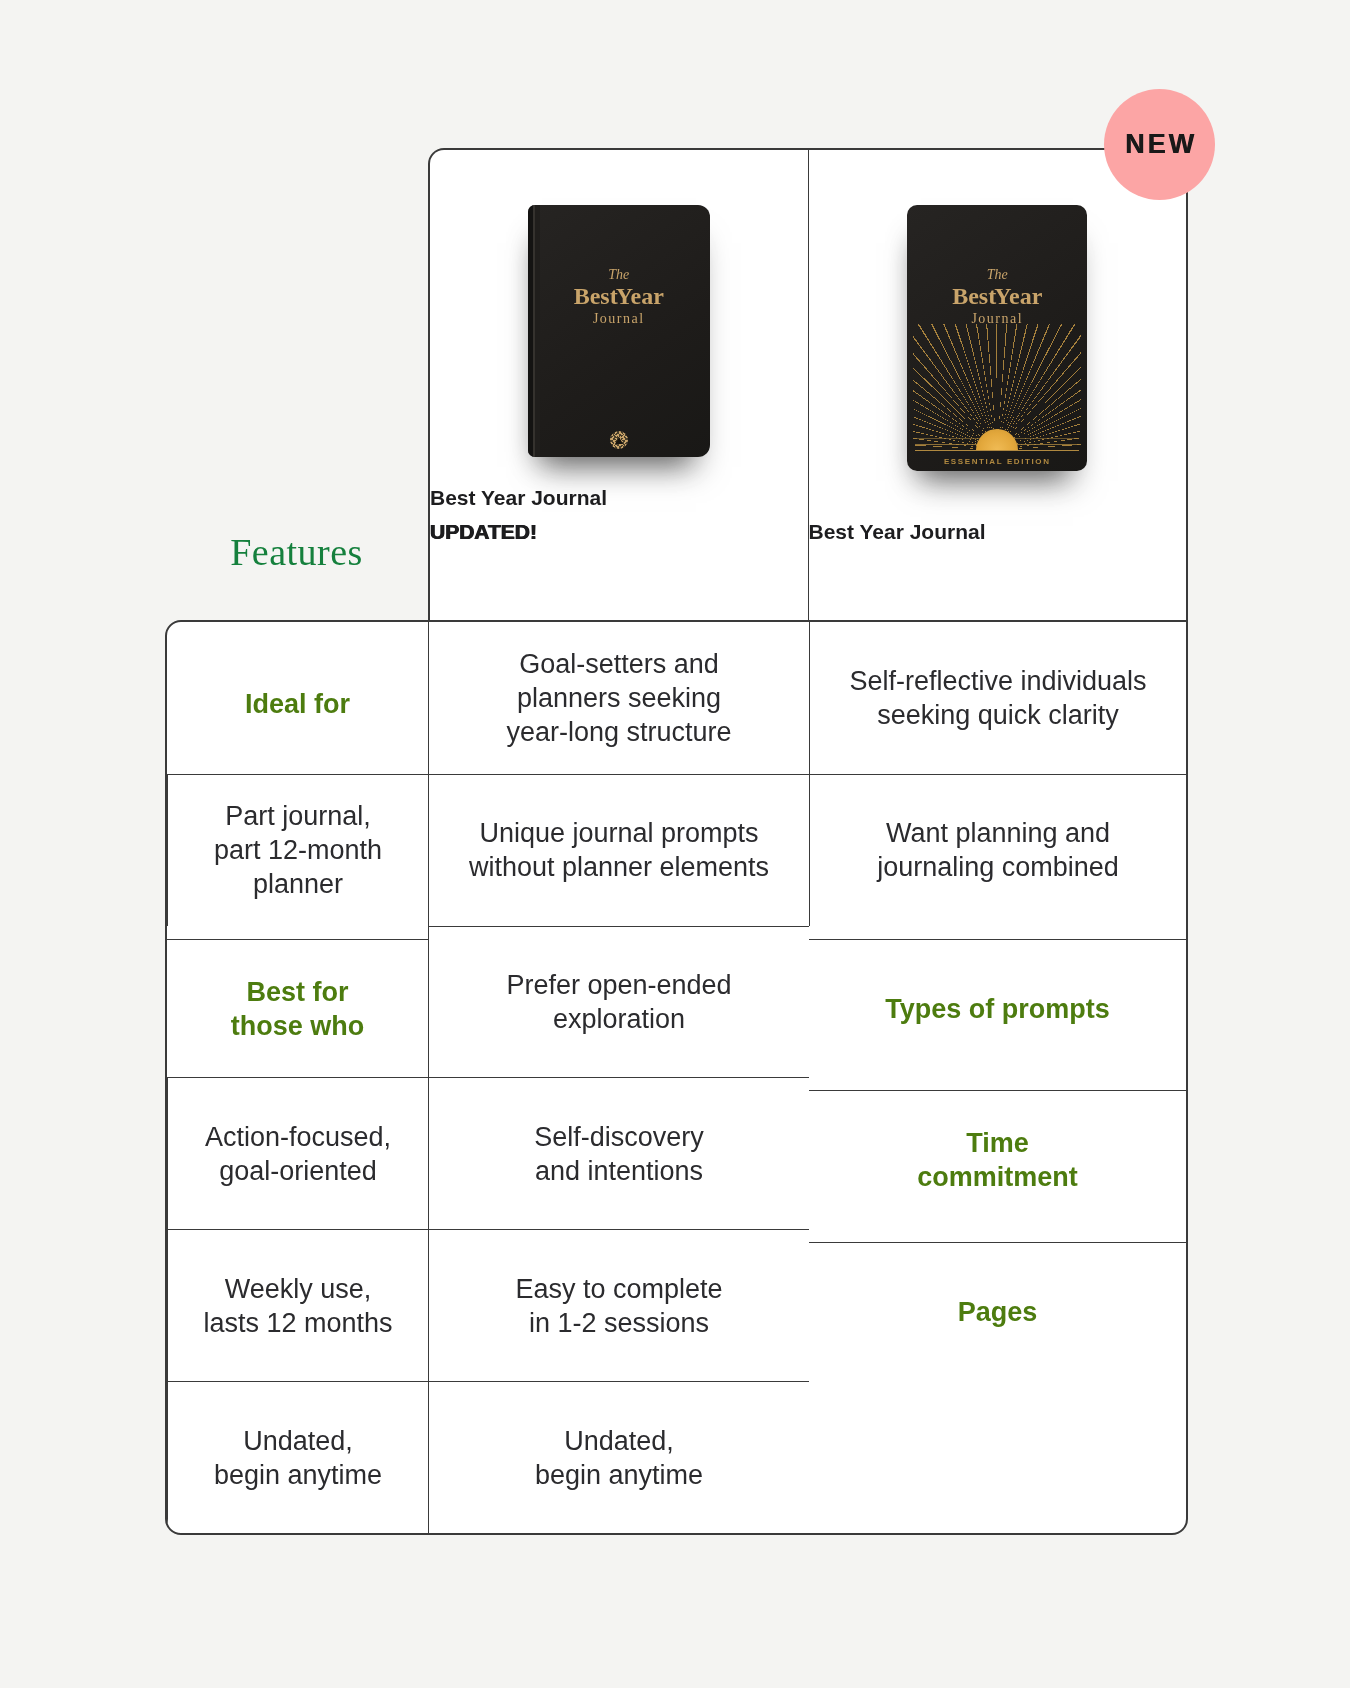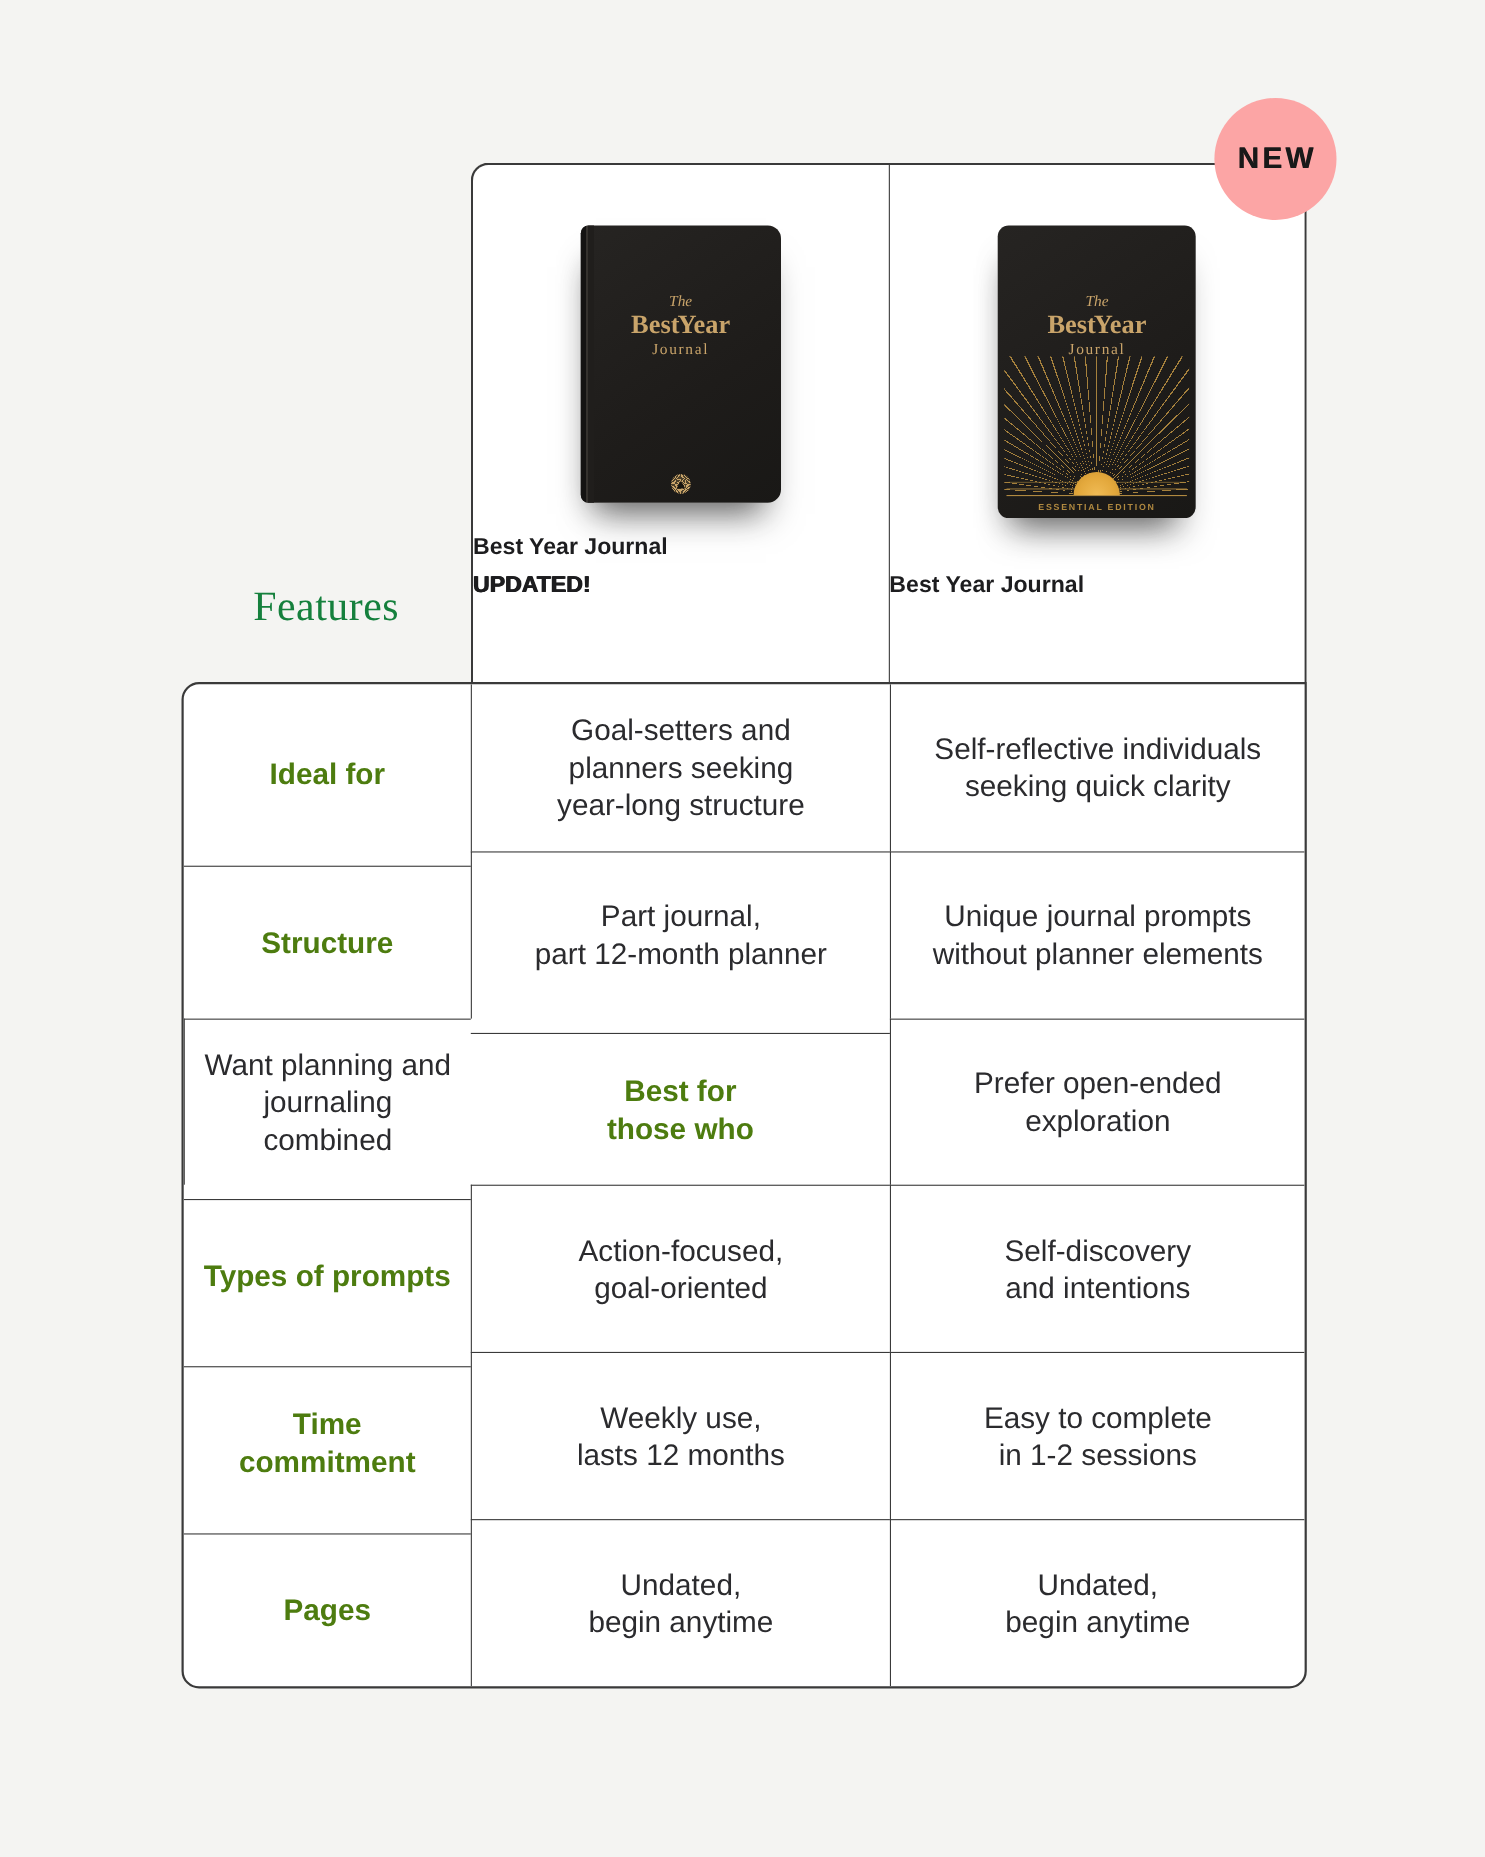--- a/index.html
+++ b/index.html
@@ -171,21 +171,20 @@
 
 <div class="table">
 
   <div class="cell label c1">Ideal for</div>
   <div class="cell c2">Goal-setters and
 planners seeking
 year-long structure</div>
   <div class="cell c3">Self-reflective individuals
 seeking quick clarity</div>
 
-  <div class="cell label c1 bt">Structure</div>
   <div class="cell c2 bt">Part journal,
 part 12-month planner</div>
   <div class="cell c3 bt">Unique journal prompts
 without planner elements</div>
 
   <div class="cell c2 bt">Want planning and
 journaling combined</div>
   <div class="cell label c1 bt">Best for
 those who</div>
   <div class="cell c3 bt">Prefer open-ended

